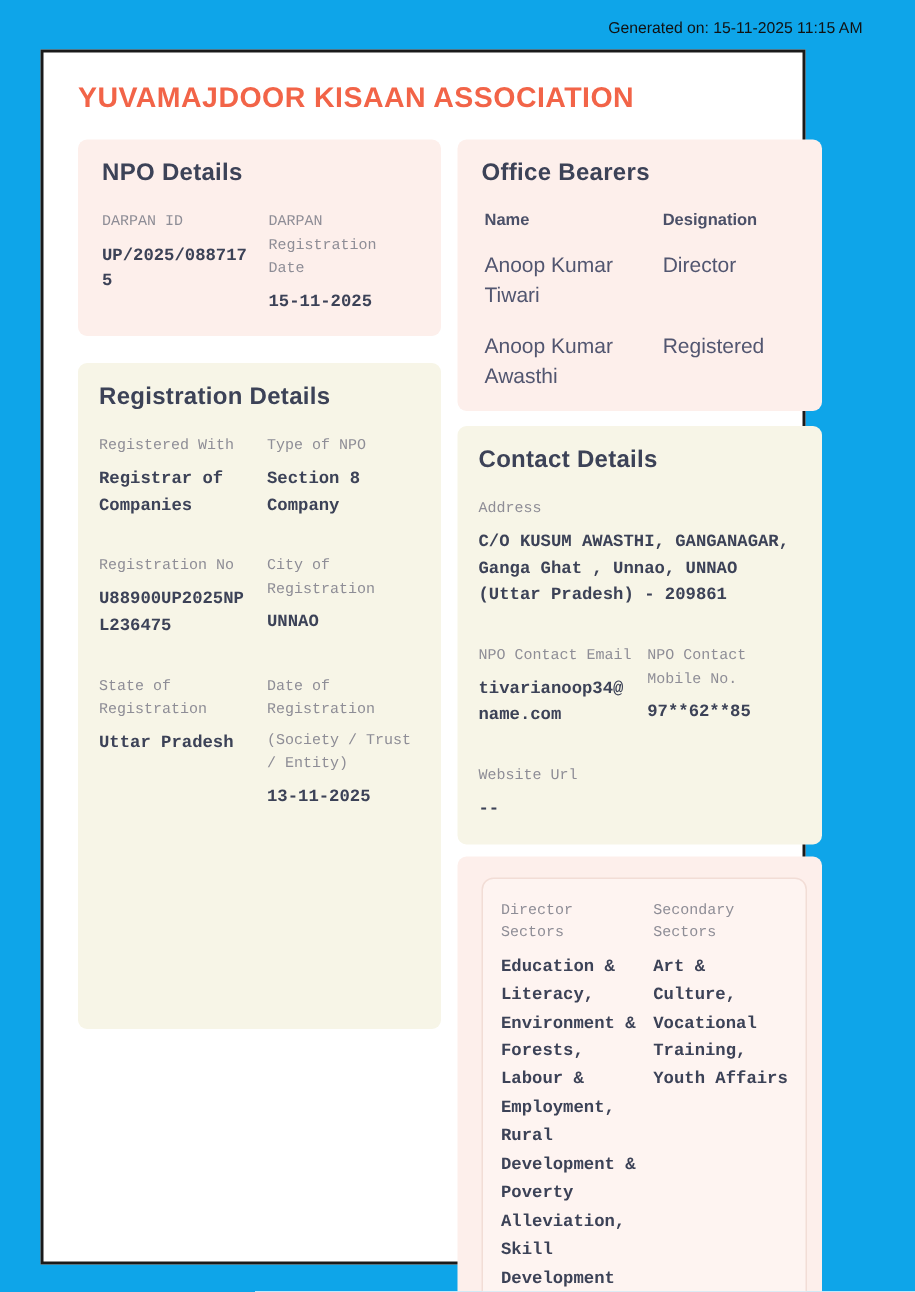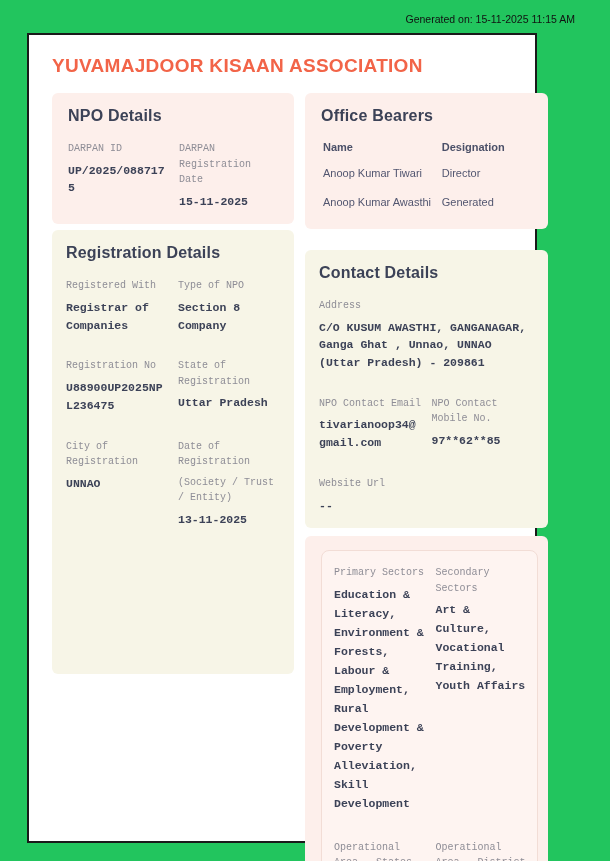--- a/index.html
+++ b/index.html
@@ -9,21 +9,21 @@
     --rowtext:#525670;
     --pink:#fdefeb;
     --cream:#f7f5e7;
     --panel:#fef4f1;
     --panelborder:#f2ddd6;
     --frameborder:#1a1a1a;
   }
   *{margin:0;padding:0;box-sizing:border-box;}
   html,body{width:610px;height:861px;background:#ffffff;
     font-family:"Liberation Sans","DejaVu Sans",sans-serif;}
-  .page{position:relative;width:610px;height:861px;background:#22c55e;overflow:hidden;}
+  .page{position:relative;width:610px;height:861px;background:#0ea5e9;overflow:hidden;}
 
   .generated{position:absolute;top:13px;right:35px;font-size:10.5px;color:#111;}
 
   .frame{position:absolute;left:27px;top:33px;width:510px;height:810px;
     border:2px solid var(--frameborder);background:#fff;}
 
   .org-title{margin:20px 29px 0 23px;font-size:19px;font-weight:800;
     color:var(--accent);letter-spacing:.3px;}
 
   .columns{display:flex;align-items:flex-start;margin:16px 29px 0 23px;gap:11px;}
@@ -39,29 +39,29 @@
   .fgrid{display:grid;grid-template-columns:1fr 1fr;column-gap:10px;row-gap:24px;font-family:Liberation Mono, monospace;}
   .field{min-width:0;}
   .field.span2{grid-column:1 / span 2;}
   .flabel{font-size:10px;color:var(--label);line-height:1.55;margin-bottom:5px;}
   .fvalue{font-size:11.5px;font-weight:700;color:var(--heading);line-height:1.55;
     overflow-wrap:break-word;}
   .fvalue.breakall{word-break:break-all;}
   .fvalue.loose{line-height:1.65;}
 
   .npo-card{min-height:113px;}
-  .reg-card{margin-top:6px;min-height:444px;}
+  .reg-card{margin-top:18px;min-height:444px;}
   .ob-card{min-height:136px;}
-  .contact-card{margin-top:21px;min-height:268px;}
+  .contact-card{margin-top:10px;min-height:268px;}
   .ws-card{margin-top:8px;min-height:312px;padding:14px 8px 10px 14px;}
 
   .ob-table{display:grid;grid-template-columns:1.18fr 1fr;column-gap:10px;row-gap:13px;
     padding-left:2px;margin-top:13px;}
   .ob-header{font-size:11px;font-weight:700;color:#4b5068;}
-  .ob-cell{font-size:11px;font-weight:400;color:var(--rowtext);line-height:1.45;}
+  .ob-cell{font-size:14px;font-weight:400;color:var(--rowtext);line-height:1.45;}
 
   .ws-panel{background:var(--panel);border:1px solid var(--panelborder);
     border-radius:8px;padding:14px 10px 16px 12px;margin-right:2px;}
   .ws-panel .fgrid{row-gap:26px;}
 </style>
 </head>
 <body>
 
 <div class="page">
 
@@ -98,26 +98,26 @@
             </div>
             <div class="field">
               <div class="flabel">Type of NPO</div>
               <div class="fvalue">Section 8 Company</div>
             </div>
             <div class="field">
               <div class="flabel">Registration No</div>
               <div class="fvalue breakall">U88900UP2025NPL236475</div>
             </div>
             <div class="field">
+              <div class="flabel">City of Registration</div>
+              <div class="fvalue">UNNAO</div>
+            </div>
+            <div class="field">
               <div class="flabel">State of Registration</div>
               <div class="fvalue">Uttar Pradesh</div>
-            </div>
-            <div class="field">
-              <div class="flabel">City of Registration</div>
-              <div class="fvalue">UNNAO</div>
             </div>
             <div class="field">
               <div class="flabel">Date of Registration</div>
               <div class="flabel">(Society / Trust / Entity)</div>
               <div class="fvalue">13-11-2025</div>
             </div>
           </div>
         </div>
 
       </div>
@@ -125,51 +125,51 @@
       <div class="col-right">
 
         <div class="card pink ob-card">
           <div class="card-title">Office Bearers</div>
           <div class="ob-table">
             <div class="ob-header">Name</div>
             <div class="ob-header">Designation</div>
             <div class="ob-cell">Anoop Kumar Tiwari</div>
             <div class="ob-cell">Director</div>
             <div class="ob-cell">Anoop Kumar Awasthi</div>
-            <div class="ob-cell">Generated</div>
+            <div class="ob-cell">Registered</div>
           </div>
         </div>
 
         <div class="card cream contact-card">
           <div class="card-title">Contact Details</div>
           <div class="fgrid">
             <div class="field span2">
               <div class="flabel">Address</div>
               <div class="fvalue">C/O KUSUM AWASTHI, GANGANAGAR, Ganga Ghat , Unnao, UNNAO (Uttar Pradesh) - 209861</div>
             </div>
             <div class="field">
               <div class="flabel">NPO Contact Email</div>
-              <div class="fvalue breakall">tivarianoop34@gmail.com</div>
+              <div class="fvalue breakall">tivarianoop34@name.com</div>
             </div>
             <div class="field">
               <div class="flabel">NPO Contact Mobile No.</div>
               <div class="fvalue">97**62**85</div>
             </div>
             <div class="field span2">
               <div class="flabel">Website Url</div>
               <div class="fvalue">--</div>
             </div>
           </div>
         </div>
 
         <div class="card pink ws-card">
           <div class="ws-panel">
             <div class="fgrid">
               <div class="field">
-                <div class="flabel">Primary Sectors</div>
+                <div class="flabel">Director Sectors</div>
                 <div class="fvalue loose">Education &amp; Literacy,  Environment &amp; Forests,  Labour &amp; Employment,  Rural Development &amp; Poverty Alleviation,  Skill Development</div>
               </div>
               <div class="field">
                 <div class="flabel">Secondary Sectors</div>
                 <div class="fvalue loose">Art &amp; Culture,  Vocational Training,  Youth Affairs</div>
               </div>
               <div class="field">
                 <div class="flabel">Operational Area - States</div>
 
               </div>

